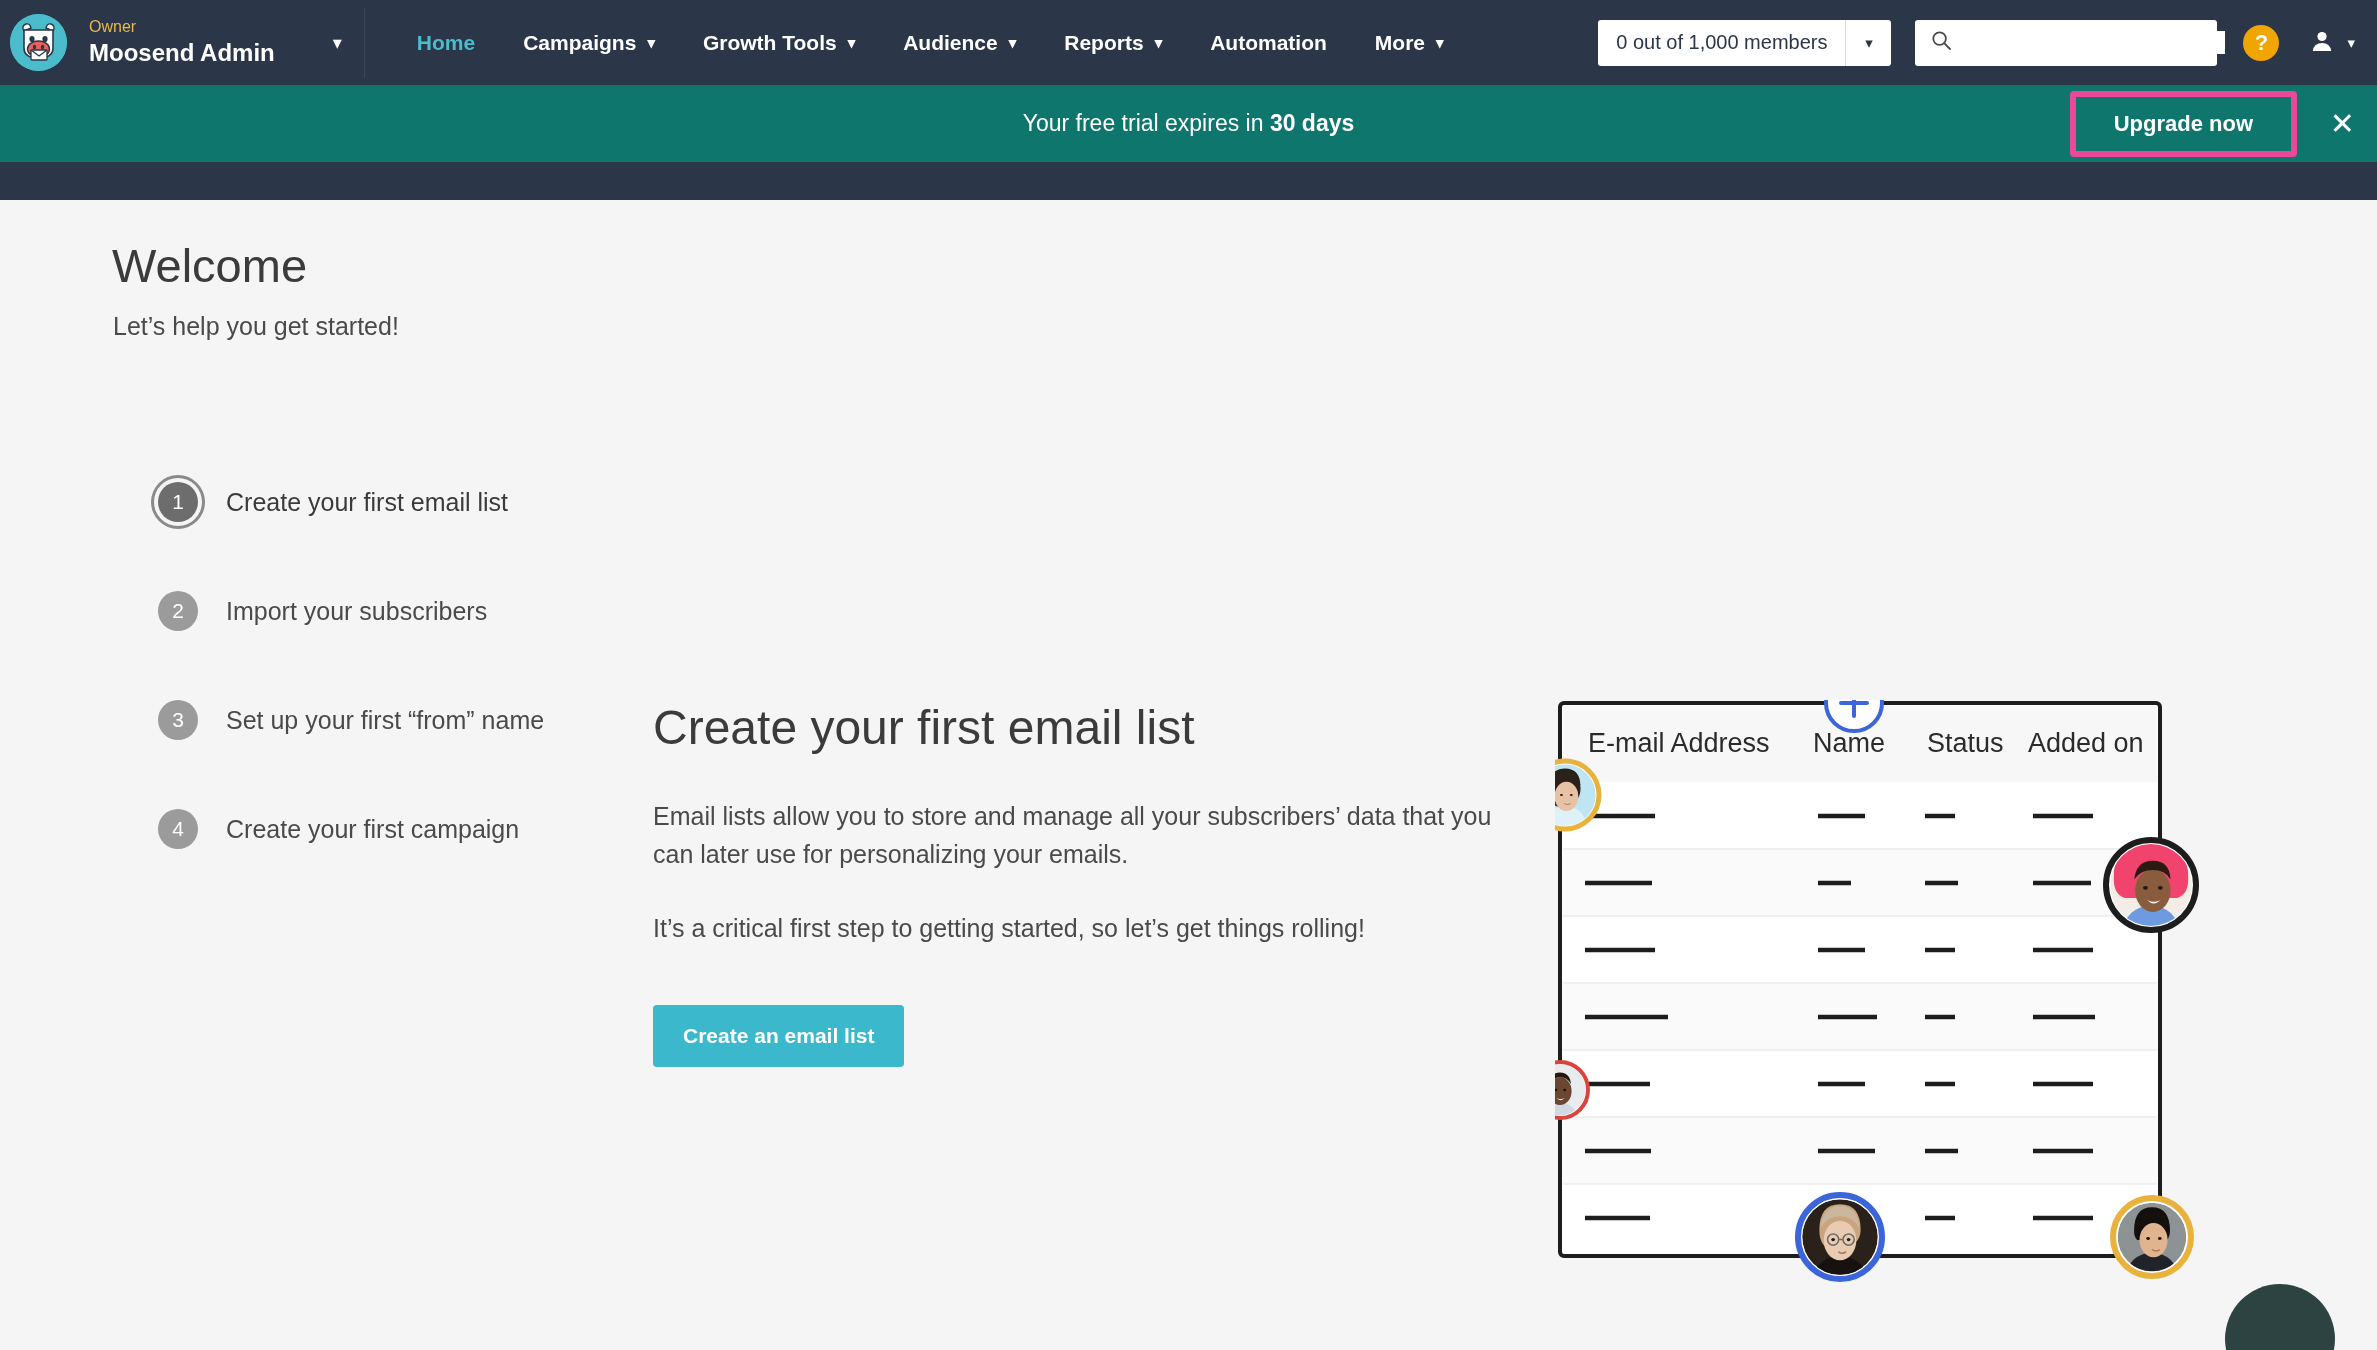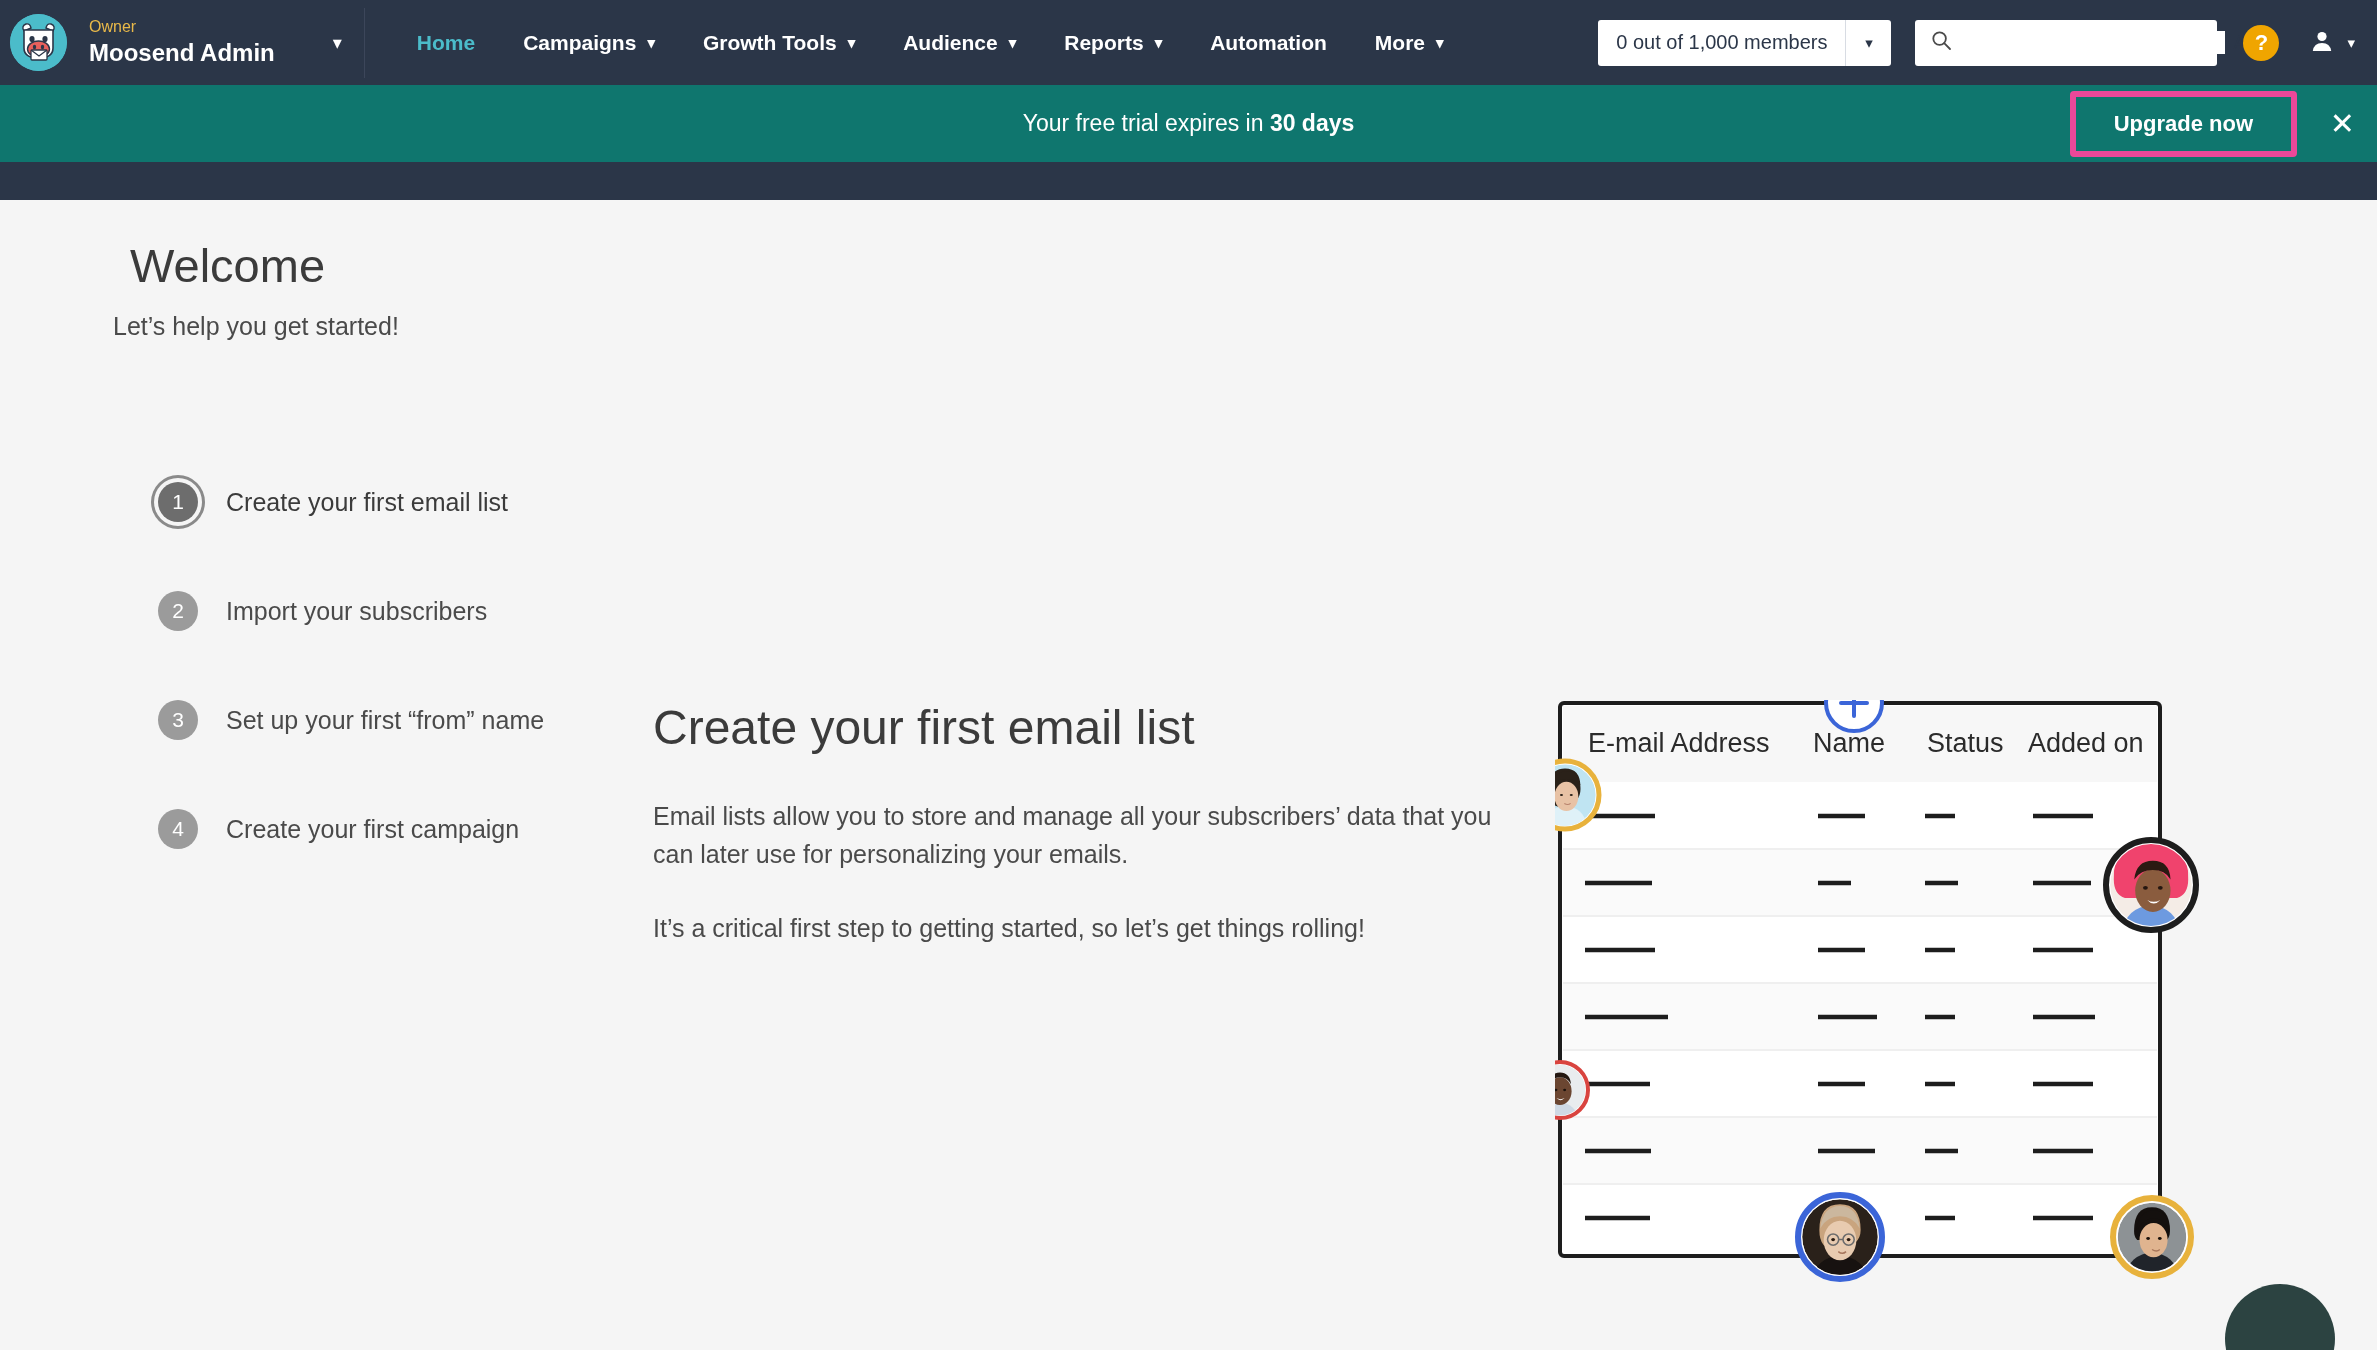--- a/index.html
+++ b/index.html
@@ -107,21 +107,21 @@
     width: 2377px; height: 38px; background: #2b3648;
   }
 
   
   .page {
     position: absolute; top: 200px; left: 0;
     width: 2377px; height: 1150px; background: #f5f5f5;
   }
   .page-title {
     position: absolute; left: 112px; top: 38px;
-    font-size: 47px; color: #3b3b3b; font-weight: normal; margin-left: 18px;
+    font-size: 47px; color: #3b3b3b; font-weight: normal;
   }
   .page-sub {
     position: absolute; left: 113px; top: 112px;
     font-size: 25px; color: #4a4a4a;
   }
 
   
   .steps { position: absolute; left: 158px; top: 275px; }
   .step { display: flex; align-items: center; height: 54px; margin-bottom: 55px; }
   .step-num {
@@ -296,20 +296,21 @@
     <div class="step">
       <div class="step-num">4</div>
       <div class="step-label">Create your first campaign</div>
     </div>
   </div>
 
   <div class="main">
     <h2 class="main-title">Create your first email list</h2>
     <p class="main-para">Email lists allow you to store and manage all your subscribers’ data that you can later use for personalizing your emails.</p>
     <p class="main-para">It’s a critical first step to getting started, so let’s get things rolling!</p>
+    <button class="cta-btn">Create an email list</button>
   </div>
 
   <div class="illus">
     <svg width="720" height="620" viewBox="0 0 720 620">
       <defs>
         <clipPath id="cp1">
             <circle cx="0" cy="0" r="44"></circle>
           </clipPath>
       </defs>
 

